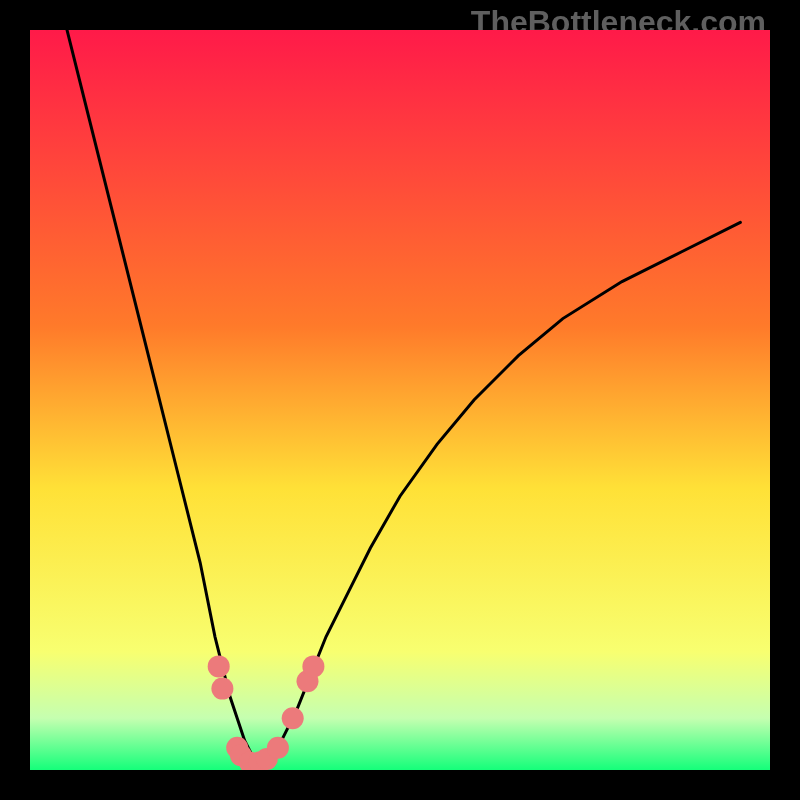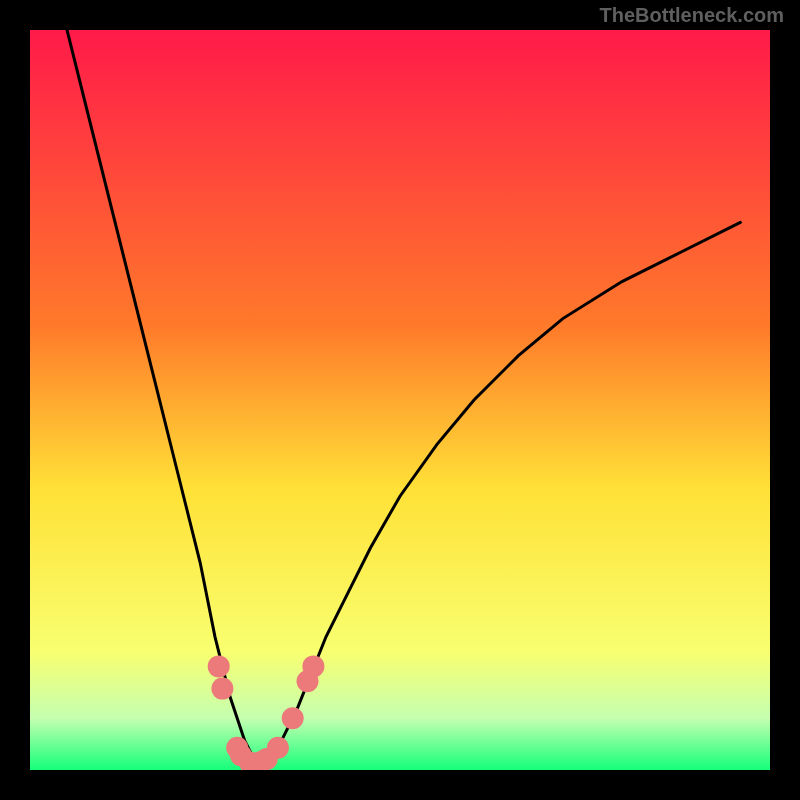--- a/index.html
+++ b/index.html
@@ -6,23 +6,23 @@
   html, body { width: 800px; height: 800px; background: #000; overflow: hidden; }
   .frame {
     position: absolute;
     left: 0; top: 0;
     width: 800px; height: 800px;
     background: #000;
   }
   .watermark {
     position: absolute;
     top: 4px;
-    right: 16px;
+    right: 34px;
     font-family: Arial, Helvetica, sans-serif;
-    font-size: 20px;
+    font-size: 32px;
     font-weight: bold;
     color: #5f5f5f;
   }
   .plot {
     position: absolute;
     left: 30px;
     top: 30px;
     width: 740px;
     height: 740px;
   }

